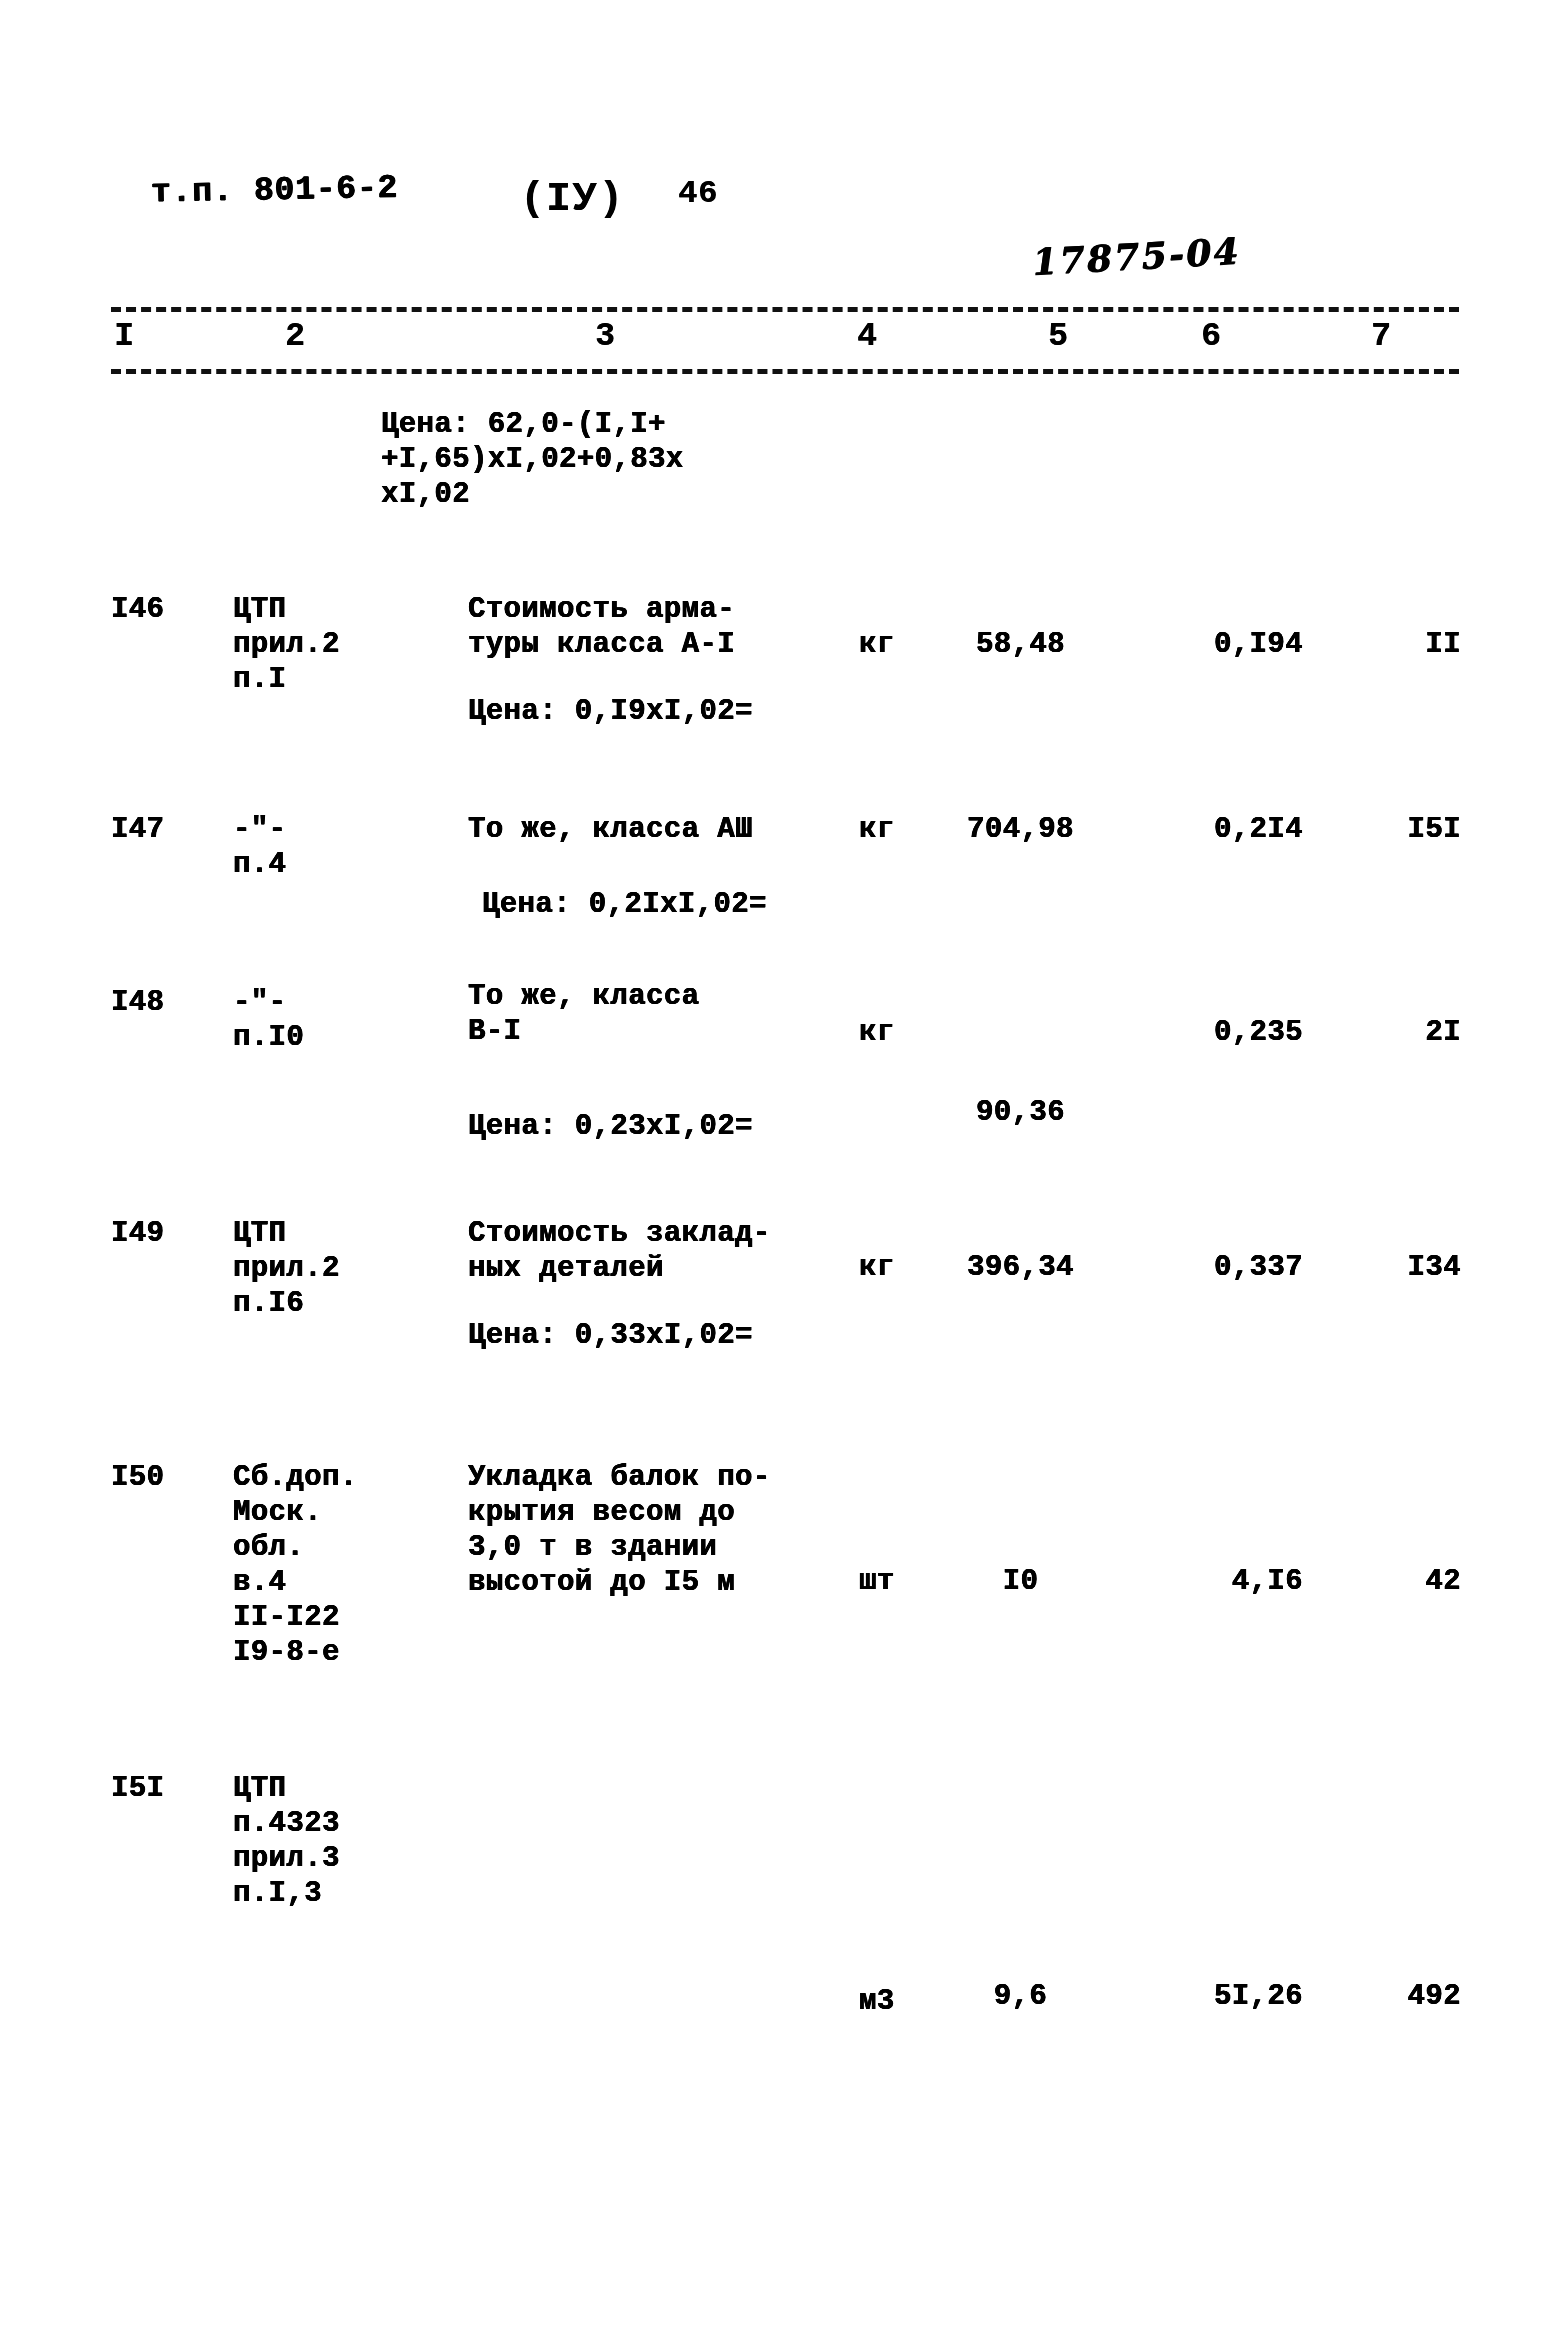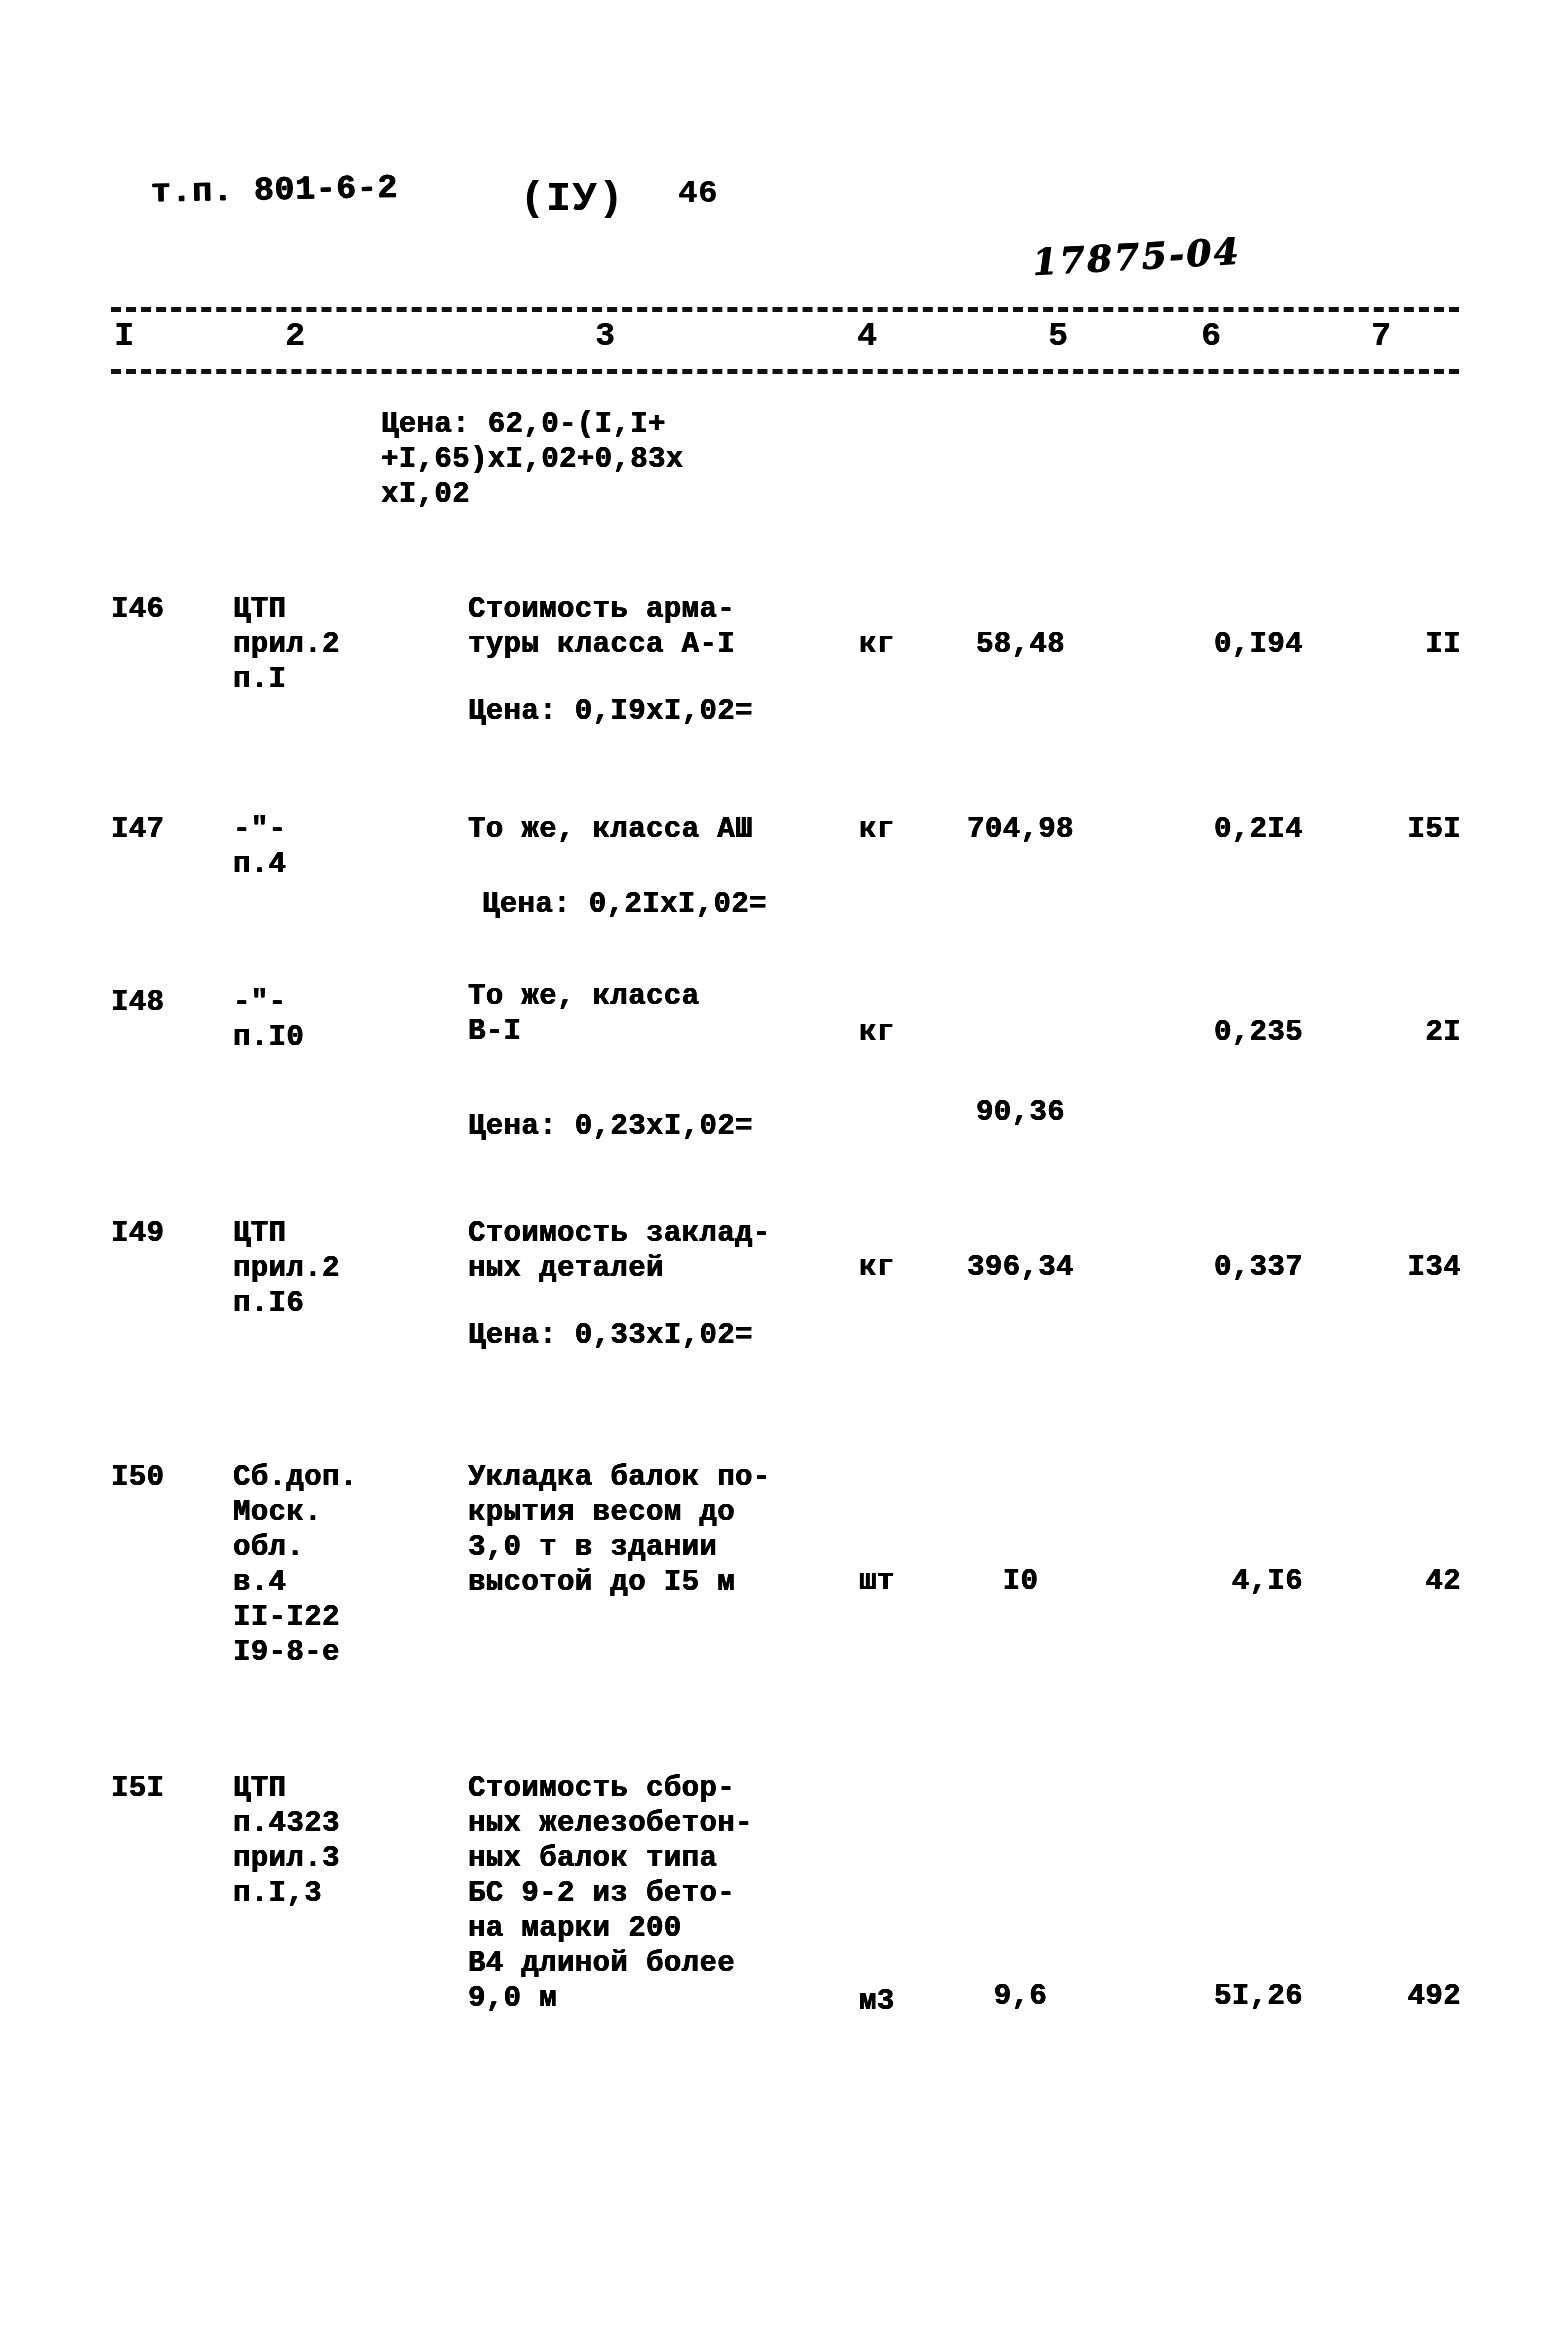--- a/index.html
+++ b/index.html
@@ -182,26 +182,19 @@
   <div class="abs tw c4" style="top:1564px;">шт</div>
   <div class="abs tw c5" style="top:1564px;">I0</div>
   <div class="abs tw c6" style="top:1564px;">4,I6</div>
   <div class="abs tw c7" style="top:1564px;">42</div>
 
   <div class="abs tw c1" style="top:1771px;">I5I</div>
   <div class="abs tw c2" style="top:1771px;">ЦТП
 п.4323
 прил.3
 п.I,3</div>
-  <div class="abs tw c3" style="top:1771px;">Стоимость сбор-
-ных железобетон-
-ных балок типа
-БС 9-2 из бето-
-на марки 200
-В4 длиной более
-9,0 м</div>
   <div class="abs tw c4" style="top:1984px;">м3</div>
   <div class="abs tw c5" style="top:1979px;">9,6</div>
   <div class="abs tw c6" style="top:1979px;">5I,26</div>
   <div class="abs tw c7" style="top:1979px;">492</div>
 
 </div>
 
 
 </body></html>

